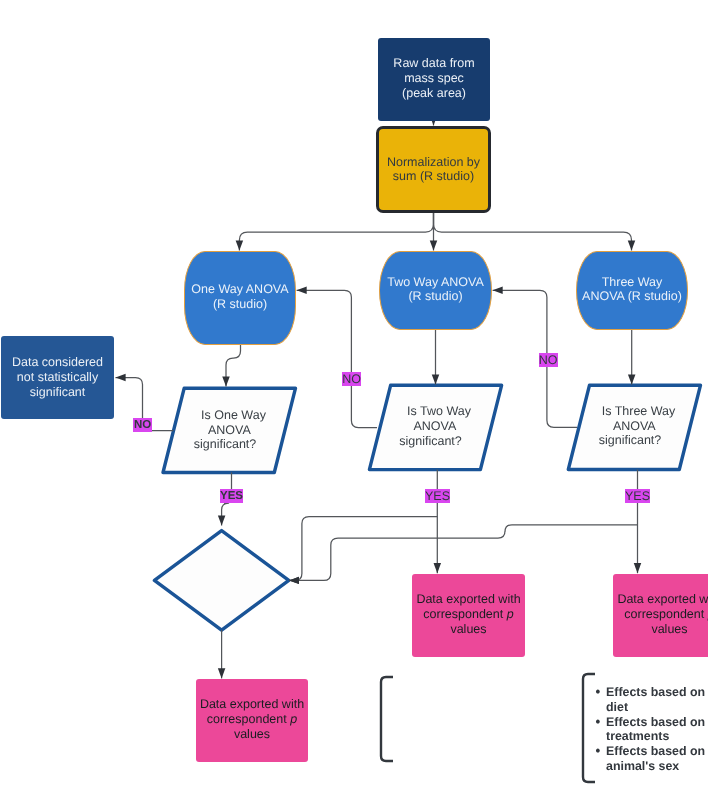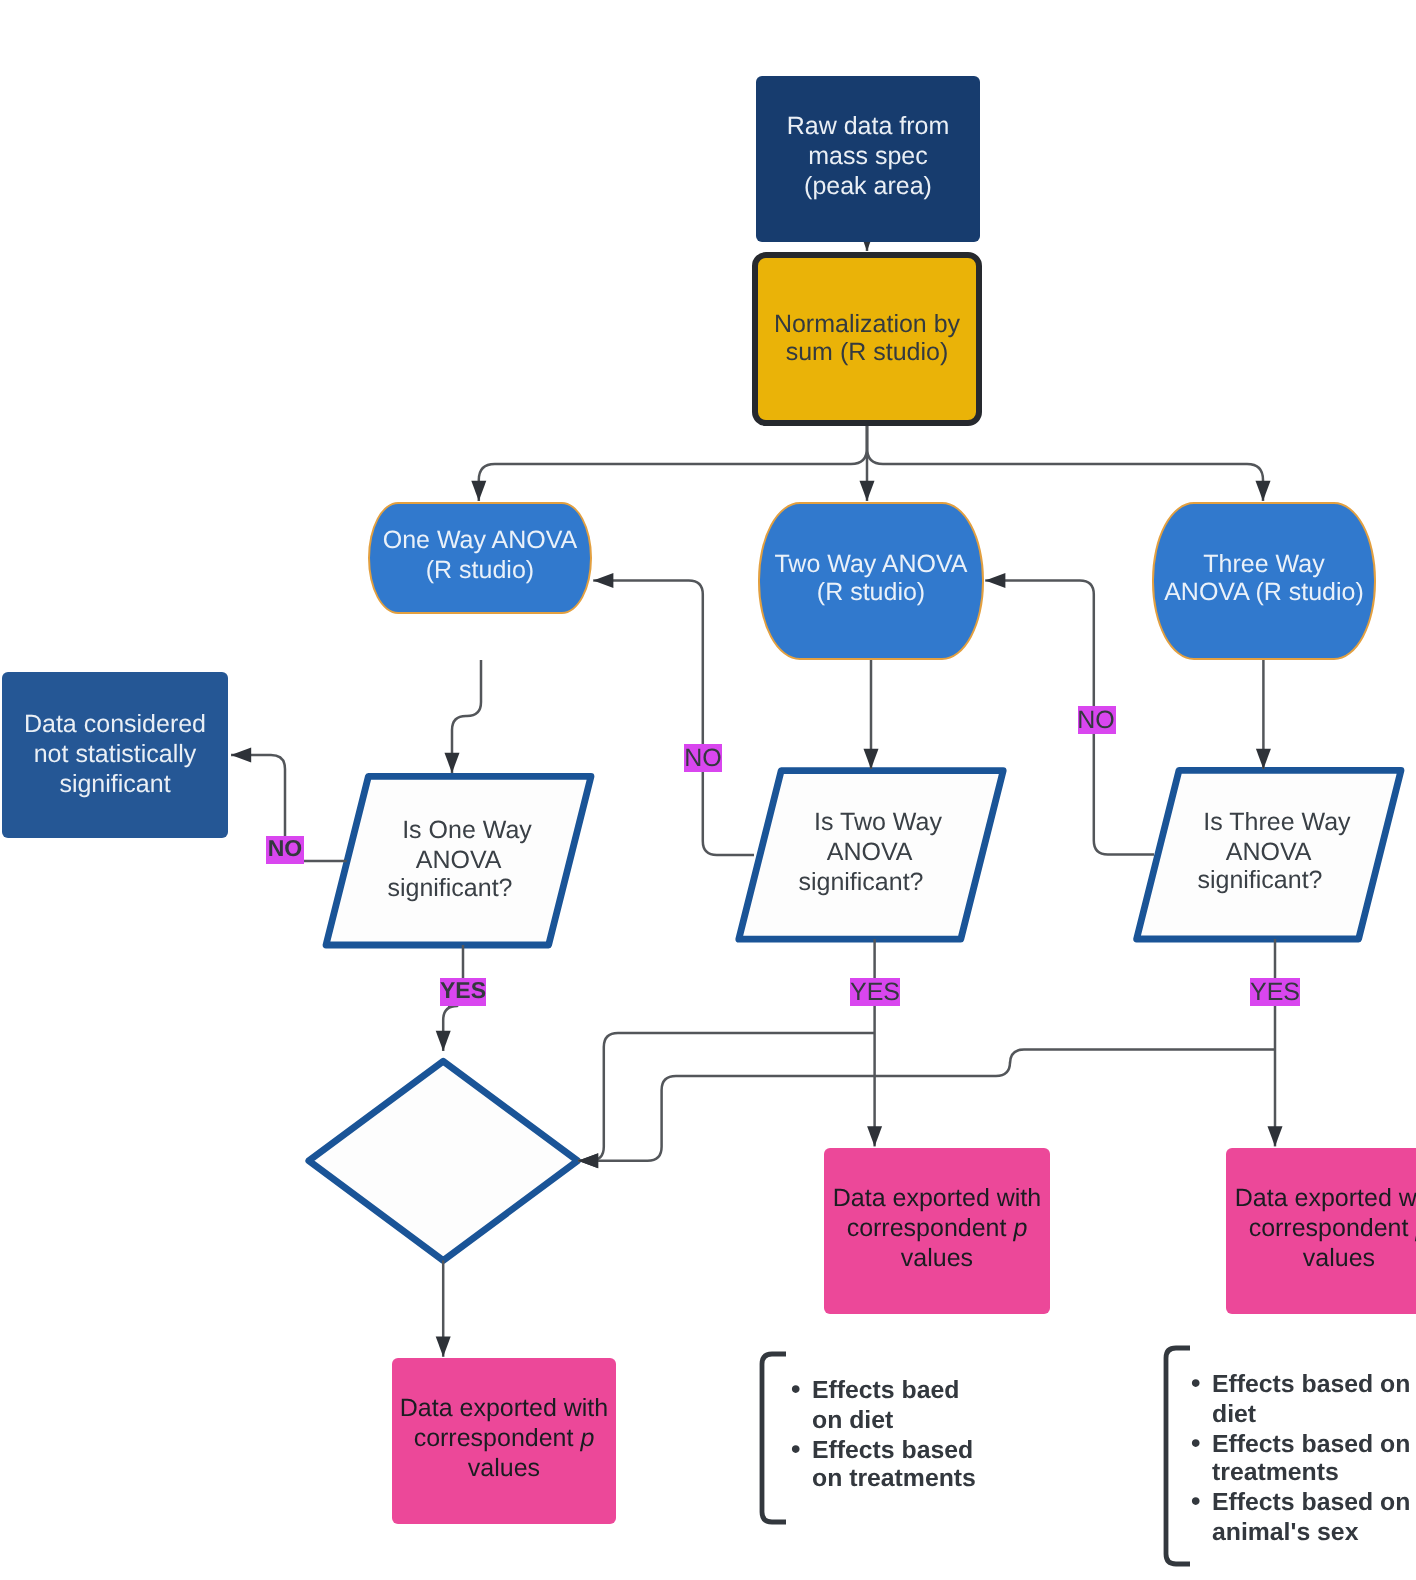--- a/index.html
+++ b/index.html
@@ -109,21 +109,21 @@
     <span class="lbl">Raw data from
 mass spec
 (peak area)</span>
   </div>
 
   <div class="node sq-lightbox" style="left:376px;top:126px;width:115px;height:86.8px;">
     <span class="lbl" style="top:-0.2px">Normalization by
 sum (R studio)</span>
   </div>
 
-  <div class="node stadium" style="left:184px;top:251px;width:112px;height:56px;">
+  <div class="node stadium" style="left:184px;top:251px;width:112px;height:94px;">
     <span class="lbl">One Way ANOVA
 (R studio)</span>
   </div>
 
   <div class="node stadium" style="left:379px;top:251px;width:113px;height:79px;">
     <span class="lbl">Two Way ANOVA
 (R studio)</span>
   </div>
 
   <div class="node stadium" style="left:576px;top:251px;width:112px;height:79px;">
@@ -180,28 +180,20 @@
 <span>values</span></span>
   </div>
 
   <div class="edge-label bold" style="left:133px;top:417.5px;width:19px;">NO</div>
   <div class="edge-label" style="left:342px;top:372px;width:19px;">NO</div>
   <div class="edge-label" style="left:538.5px;top:353px;width:19px;">NO</div>
   <div class="edge-label bold" style="left:220px;top:488.5px;width:23px;">YES</div>
   <div class="edge-label" style="left:425px;top:489px;">YES</div>
   <div class="edge-label" style="left:625px;top:489px;">YES</div>
 
-  <div class="blist" style="left:396px;top:688px;width:120px;">
-    <ul>
-      <li>Effects baed
-on diet</li>
-      <li>Effects based
-on treatments</li>
-    </ul>
-  </div>
 
   <div class="blist" style="left:596px;top:685px;width:120px;">
     <ul>
       <li>Effects based on
 diet</li>
       <li>Effects based on
 treatments</li>
       <li>Effects based on
 animal's sex</li>
     </ul>

